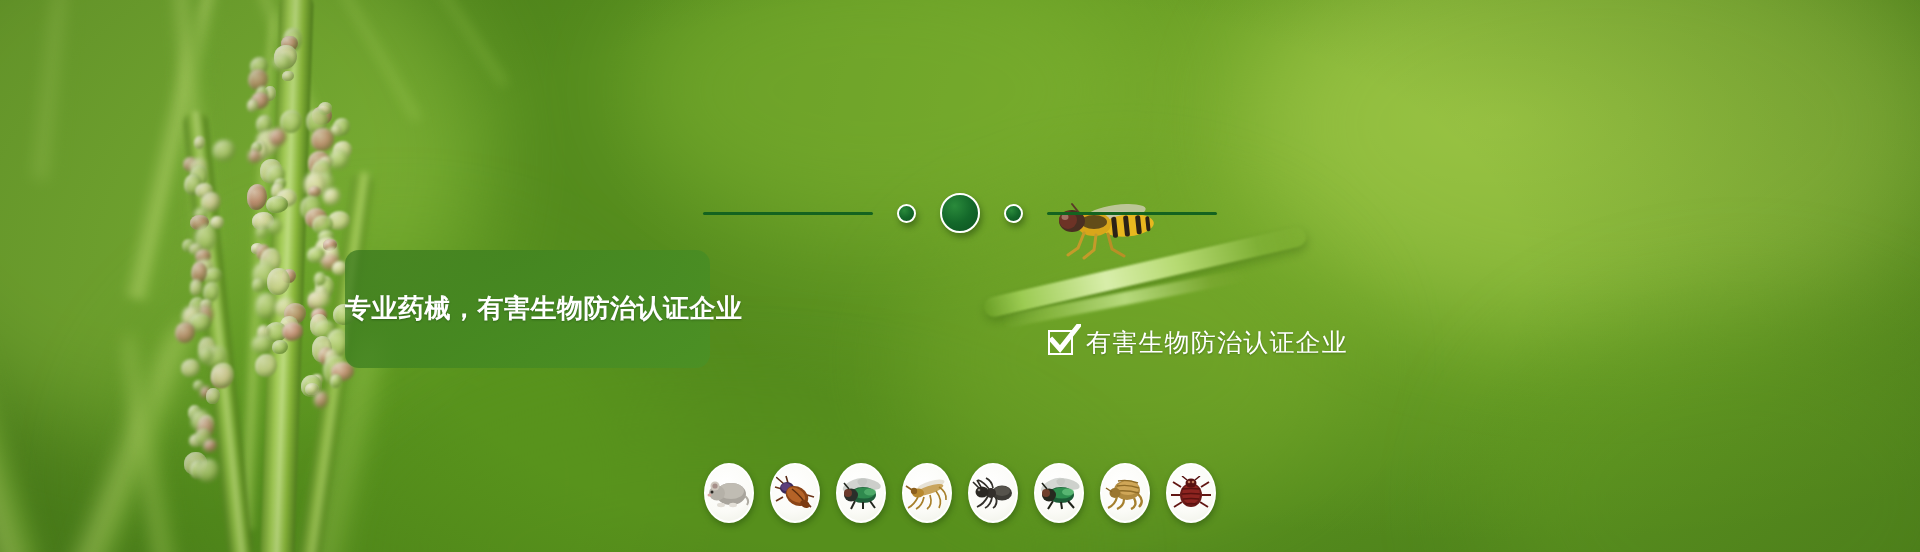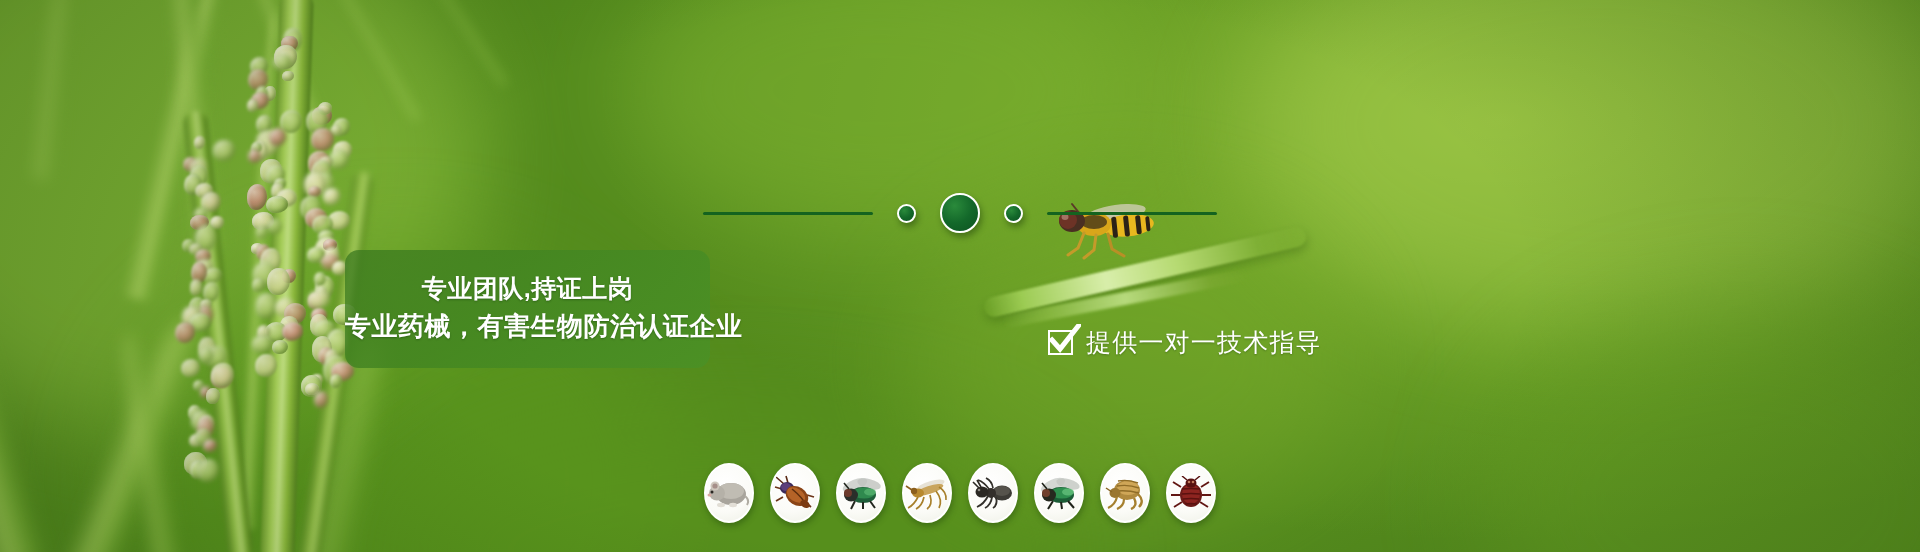--- a/index.html
+++ b/index.html
@@ -443,34 +443,33 @@
 
   <div class="decor">
     <span class="rule"></span>
     <span class="dot sm"></span>
     <span class="dot lg"></span>
     <span class="dot sm"></span>
     <span class="rule"></span>
   </div>
 
   <div class="claim-box">
-    <div class="claim-line cl-1">专业团队,持证上岗</div>
     <div class="claim-line cl-3">专业药械，有害生物防治认证企业</div>
   </div>
 
   <div class="checks">
 
 
     <div class="check-row">
       <span class="cbox">
         <svg width="32" height="30" viewBox="0 0 32 30">
           <path d="M3 16 L11 25 L30 1" stroke="#ffffff" stroke-width="5" fill="none" stroke-linecap="square" stroke-linejoin="miter"></path>
         </svg>
       </span>
-      <span class="check-label">提供一对一技术指导</span>
+      <span class="check-label">有害生物防治认证企业</span>
     </div>
 
   </div>
 
   <div class="pests">
 
     <div class="pest">
       <svg width="44" height="34" viewBox="0 0 44 34">
         <ellipse cx="24" cy="18" rx="15" ry="11" fill="#a8a49c"></ellipse>
         <ellipse cx="24" cy="15" rx="13" ry="8" fill="#c0bcb3"></ellipse>

